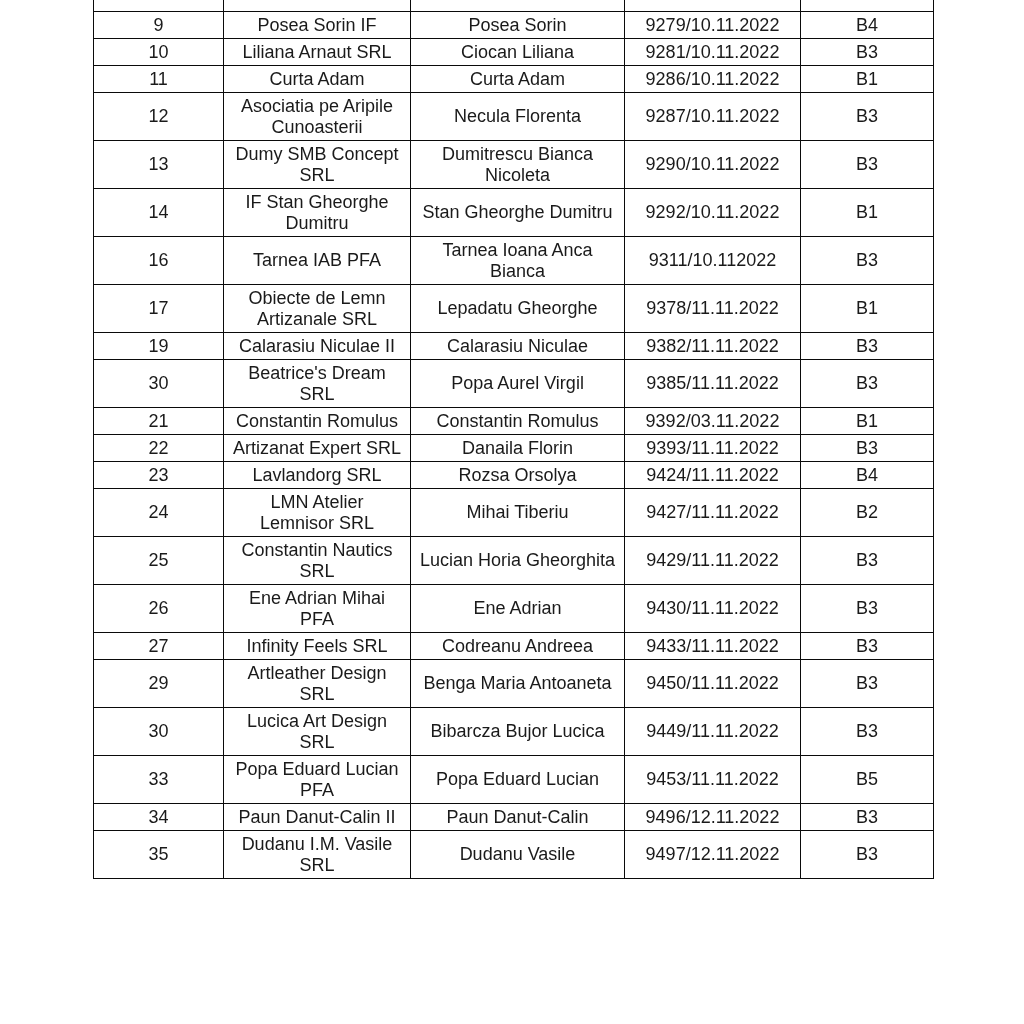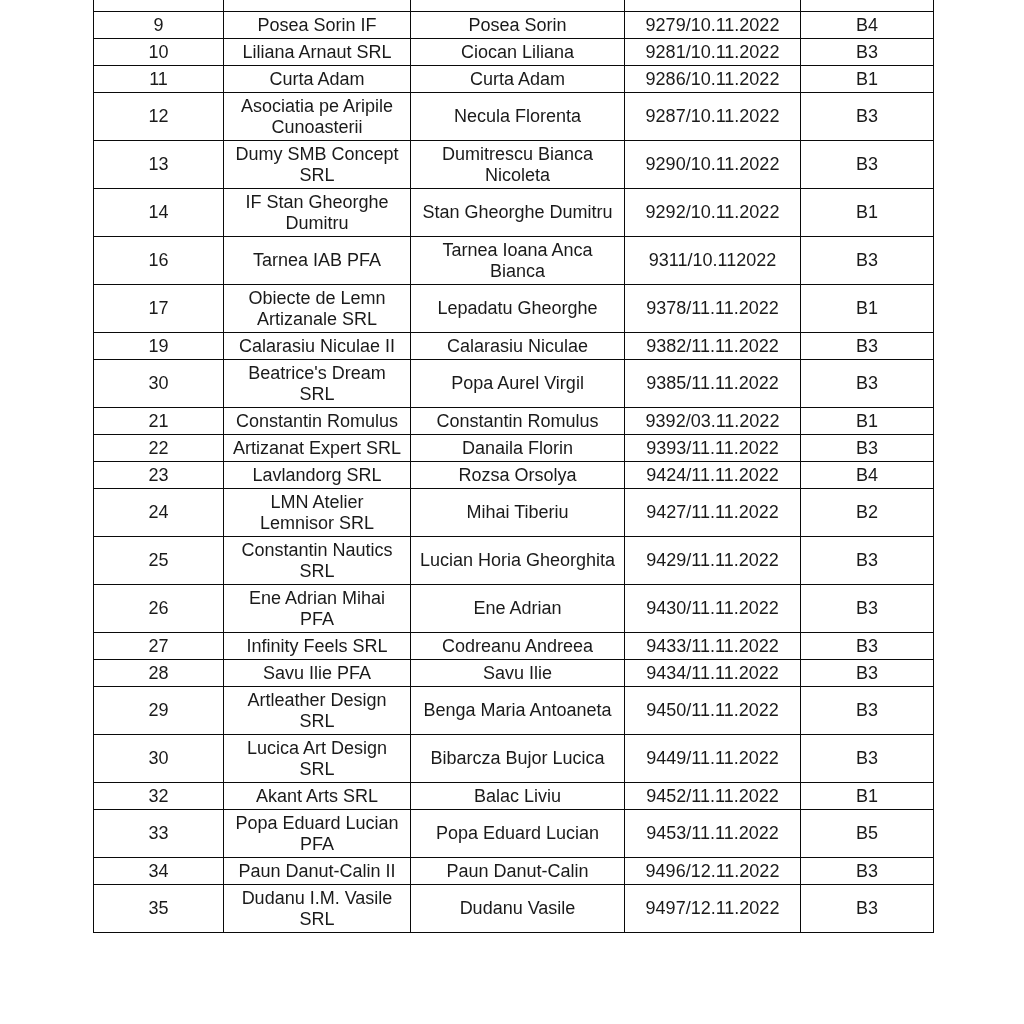--- a/index.html
+++ b/index.html
@@ -191,48 +191,34 @@
           <td>B3</td>
         </tr>
         <tr>
           <td>27</td>
           <td>Infinity Feels SRL</td>
           <td>Codreanu Andreea</td>
           <td>9433/11.11.2022</td>
           <td>B3</td>
         </tr>
         <tr>
-          <td>28</td>
-          <td>Savu Ilie PFA</td>
-          <td>Savu Ilie</td>
-          <td>9434/11.11.2022</td>
-          <td>B3</td>
-        </tr>
-        <tr>
           <td>29</td>
           <td>Artleather Design
 SRL</td>
           <td>Benga Maria Antoaneta</td>
           <td>9450/11.11.2022</td>
           <td>B3</td>
         </tr>
         <tr>
           <td>30</td>
           <td>Lucica Art Design
 SRL</td>
           <td>Bibarcza Bujor Lucica</td>
           <td>9449/11.11.2022</td>
           <td>B3</td>
-        </tr>
-        <tr>
-          <td>32</td>
-          <td>Akant Arts SRL</td>
-          <td>Balac Liviu</td>
-          <td>9452/11.11.2022</td>
-          <td>B1</td>
         </tr>
         <tr>
           <td>33</td>
           <td>Popa Eduard Lucian
 PFA</td>
           <td>Popa Eduard Lucian</td>
           <td>9453/11.11.2022</td>
           <td>B5</td>
         </tr>
         <tr>

